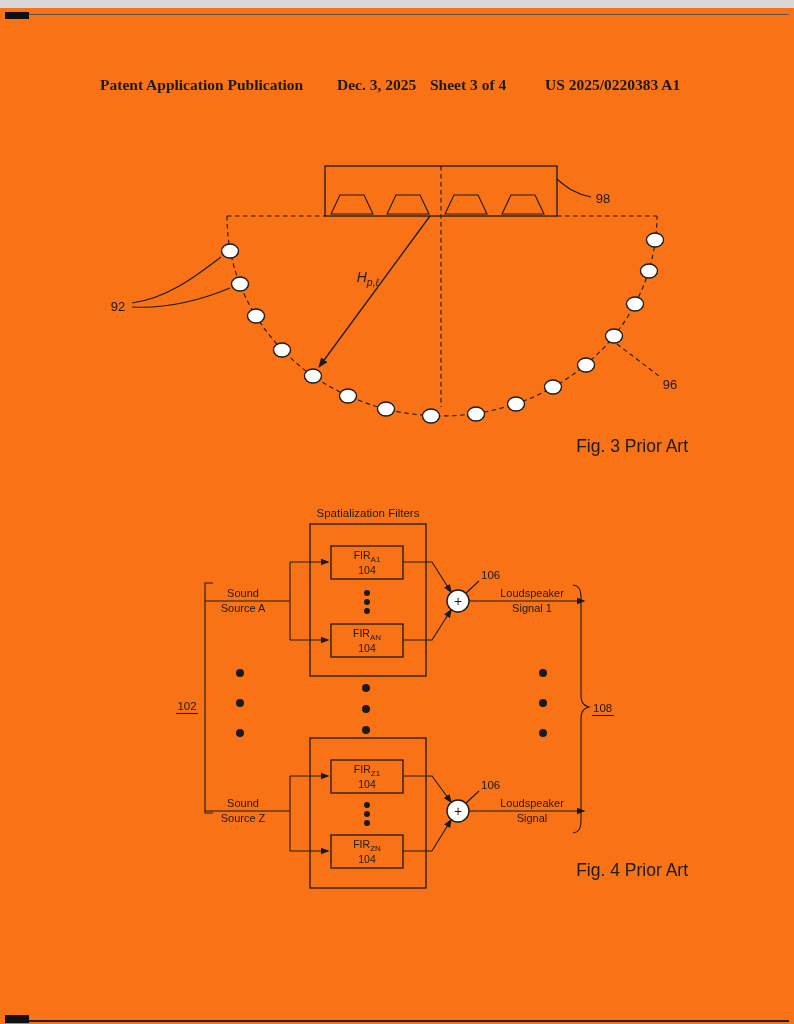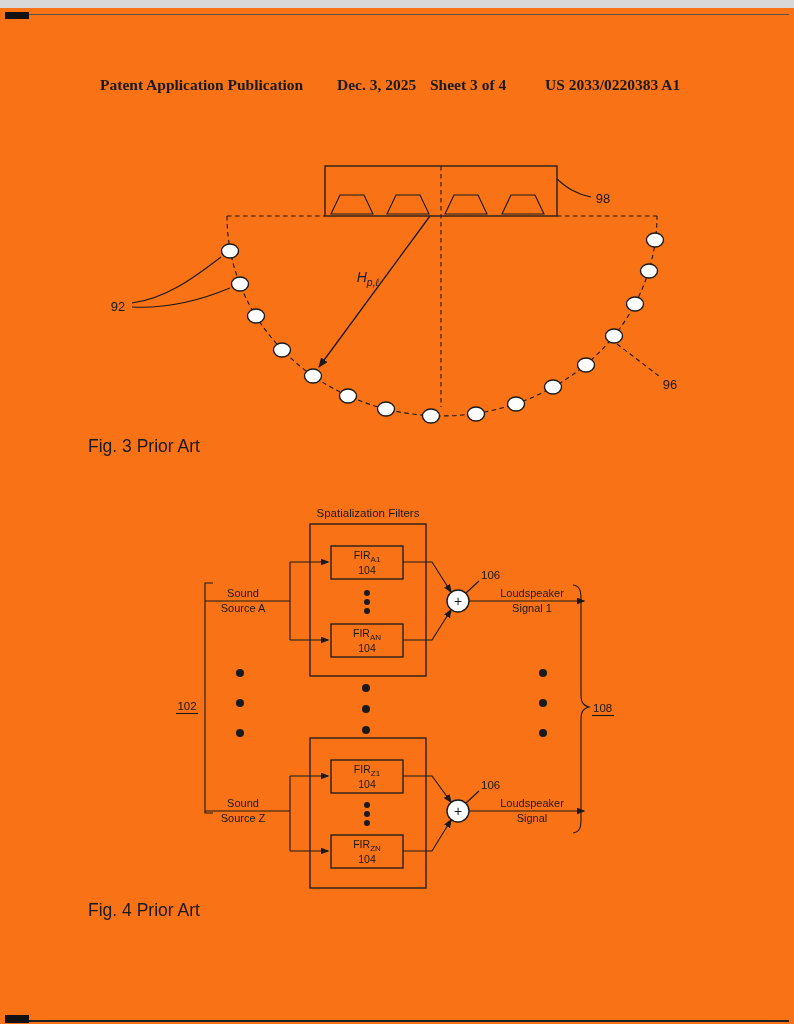--- a/index.html
+++ b/index.html
@@ -8,21 +8,21 @@
     position: relative; width: 794px; height: 1024px; margin: 8px auto;
     background: #f97316; color: #1a1a1a; overflow: hidden;
     font-family: "Liberation Sans", sans-serif;
   }
   .abs { position: absolute; }
   .header span {
     position: absolute; top: 0; white-space: nowrap;
     font-family: "Liberation Serif", serif; font-weight: bold; font-size: 15.5px;
   }
   .caption {
-    position: absolute; left: 88px; width: 600px; text-align: left;
+    position: absolute; left: 88px; width: 600px; text-align: right;
     font-size: 17.5px; color: #1a1a1a;
   }
   svg { position: absolute; overflow: visible; }
   svg text { font-family: "Liberation Sans", sans-serif; fill: #1a1a1a; }
   .ln   { fill: none; stroke: #1a1a1a; stroke-width: 1.3; }
   .thin { fill: none; stroke: #1a1a1a; stroke-width: 1.1; }
   .circ { fill: #ffffff; stroke: #1a1a1a; stroke-width: 1.4; }
   .dash { stroke-dasharray: 4.5 3.5; }
   .dot  { fill: #1a1a1a; stroke: none; }
 </style>
@@ -33,21 +33,21 @@
 
   <div class="abs" style="left:5px;top:6px;width:784px;height:1px;background:#555"></div>
   <div class="abs" style="left:5px;top:4px;width:24px;height:7px;background:#111"></div>
   <div class="abs" style="left:5px;top:1012px;width:784px;height:2px;background:#222"></div>
   <div class="abs" style="left:5px;top:1007px;width:24px;height:8px;background:#111"></div>
 
   <div class="header abs" style="left:0;top:68px;width:794px;height:20px;">
     <span style="left:100px">Patent Application Publication</span>
     <span style="left:337px">Dec. 3, 2025</span>
     <span style="left:430px">Sheet 3 of 4</span>
-    <span style="left:545px">US 2033/0220383 A1</span>
+    <span style="left:545px">US 2025/0220383 A1</span>
   </div>
 
   <svg style="left:80px;top:140px" width="640" height="320" viewBox="0 0 640 320">
     <defs>
       <marker id="arr3" markerWidth="11" markerHeight="9" refX="9" refY="4" orient="auto" markerUnits="userSpaceOnUse">
         <path d="M0,0 L10,4 L0,8 Z" fill="#1a1a1a"></path>
       </marker>
     </defs>
 
     <rect x="245" y="18" width="232" height="50" class="ln"></rect>
@@ -193,15 +193,15 @@
 
     <polyline points="53,85 45,85 45,315 53,315" class="thin" fill="none"></polyline>
     <text x="27" y="212" text-anchor="middle" font-size="11.5">102</text>
     <line x1="16" y1="215.5" x2="38" y2="215.5" class="thin"></line>
 
     <path d="M413 87 C420 88 421 93 421 101 L421 196 C421 203 422 207 429 209 C422 211 421 215 421 222 L421 321 C421 329 420 334 413 335" class="thin" fill="none"></path>
     <text x="433" y="214" font-size="11.5">108</text>
     <line x1="432" y1="217.5" x2="454" y2="217.5" class="thin"></line>
   </svg>
 
-  <div class="caption" style="top:892px">Fig. 4 Prior Art</div>
+  <div class="caption" style="top:852px">Fig. 4 Prior Art</div>
 
 </div>
 
 </body></html>

